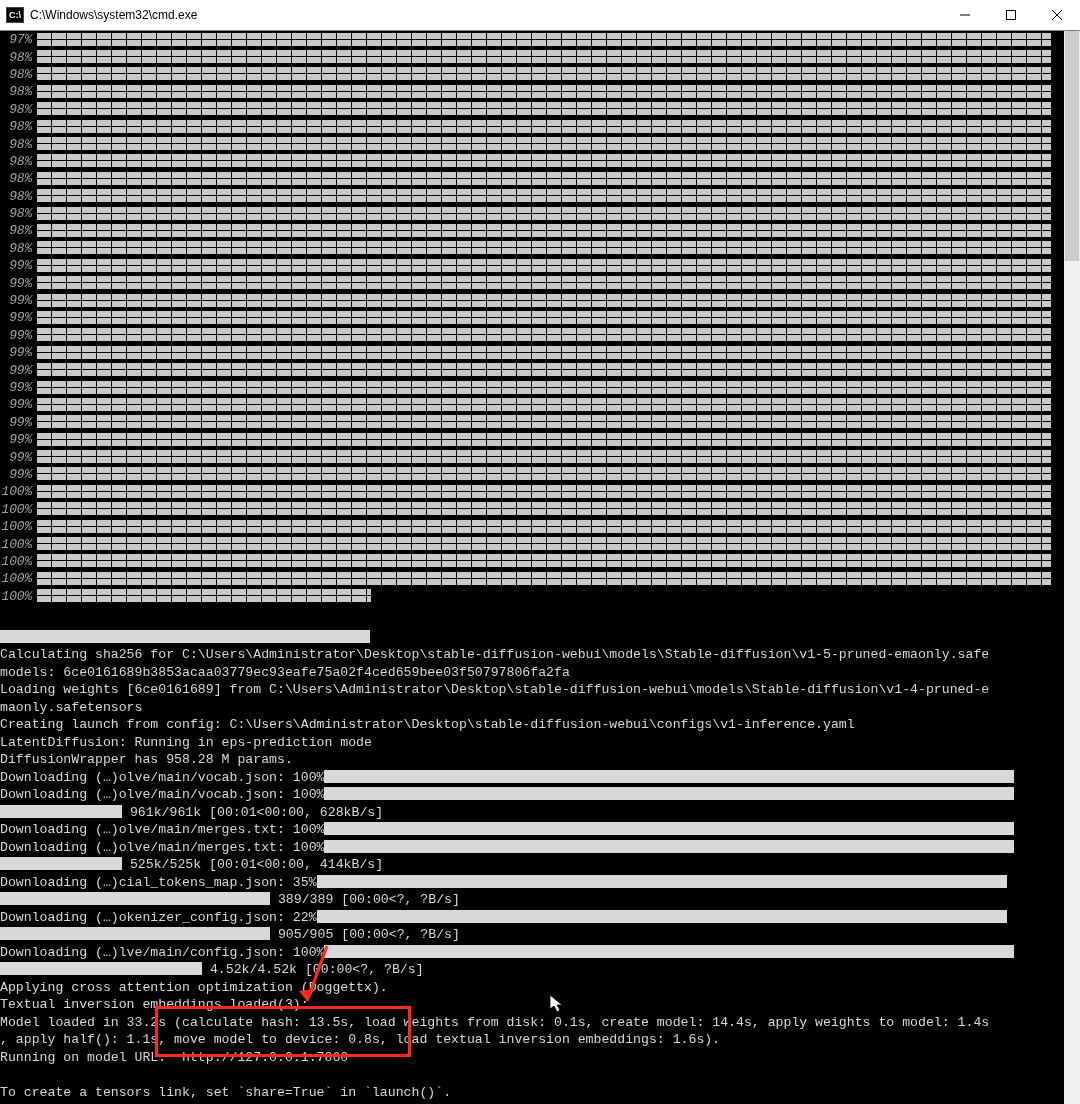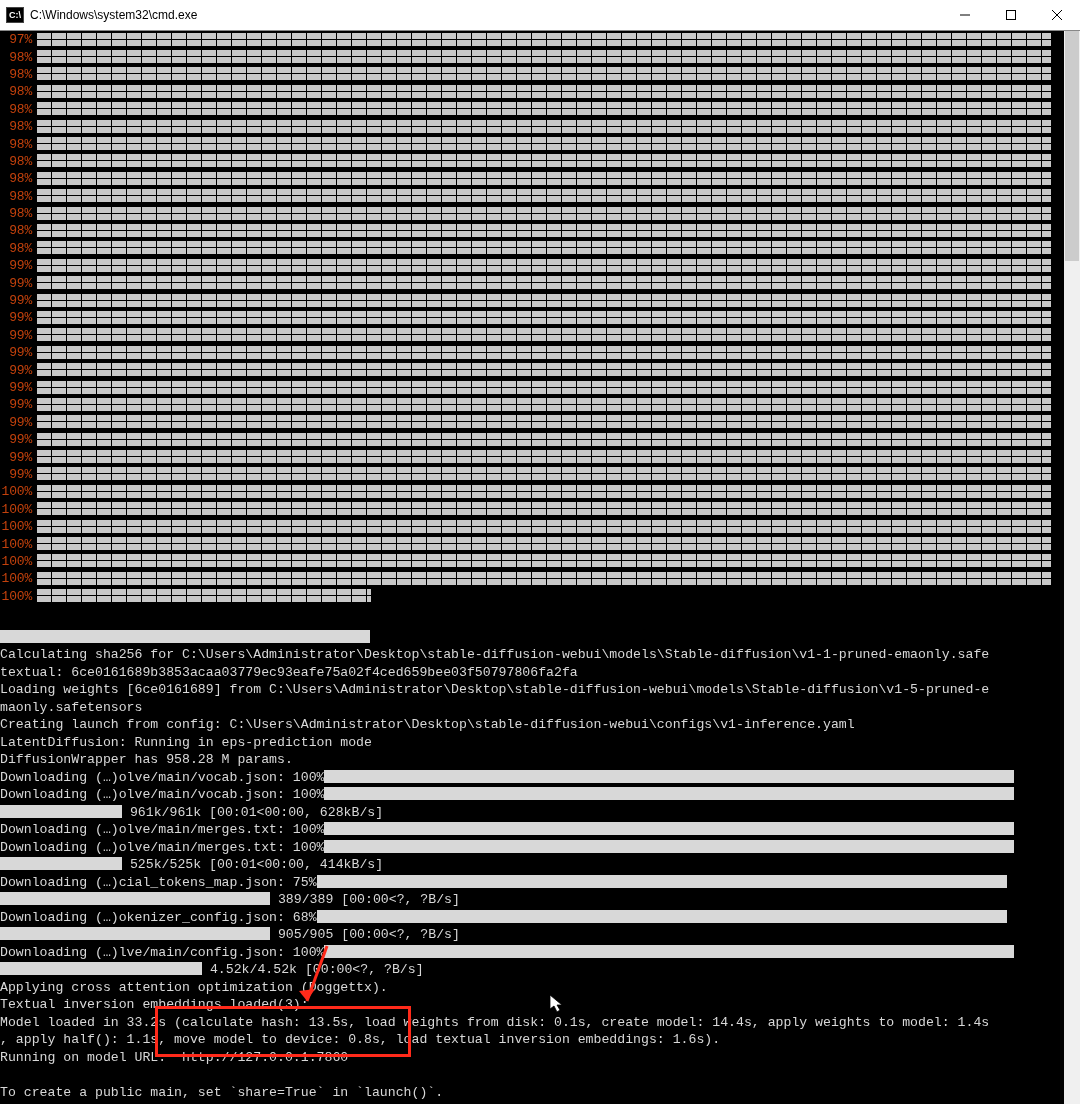--- a/index.html
+++ b/index.html
@@ -11,21 +11,21 @@
   .win-btn{width:46px;height:30px;display:flex;align-items:center;justify-content:center;color:#000;}
   .win-btn svg{stroke:#000;stroke-width:1;fill:none;}
   
   .term{position:relative;width:1080px;height:1074px;background:#000;}
   .term-inner{position:absolute;left:0;top:0;right:16px;bottom:0;}
   .scrollbar{position:absolute;right:0;top:0;width:16px;height:100%;background:#f0f0f0;}
   .scroll-thumb{position:absolute;right:1px;top:0;width:14px;height:230px;background:#ccc;}
   
   .prog-rows{position:absolute;left:0;top:0;}
   .prow{height:17.4px;display:flex;align-items:center;}
-  .pct{width:32px;color:#c2410c;text-align:right;padding-right:0;letter-spacing:-0.2px;}
+  .pct{width:32px;color:#a3a3a3;text-align:right;padding-right:0;letter-spacing:-0.2px;font-style:italic;}
   .bar{margin-left:4px;height:14px;background:repeating-linear-gradient(90deg,#ccc 0 14px,#000 14px 15px),repeating-linear-gradient(0deg,#ccc 0 6px,#000 6px 7px);background-blend-mode:multiply;}
   .bar{background:#c8c8c8;background-image:
       repeating-linear-gradient(90deg,#000 0 1px,transparent 1px 15px),
       repeating-linear-gradient(0deg,#000 0 1px,transparent 1px 7px);
       }
   
   .clines{position:absolute;left:0;top:580px;right:0;line-height:17.5px;color:#d8d8d8;white-space:pre;font-size:13.2px;}
   .pbar{display:inline-block;height:13px;vertical-align:-2px;background:#d8d8d8;}
   .highlight{position:absolute;border:3px solid #ff2a1a;pointer-events:none;}
   .arrow{position:absolute;pointer-events:none;}
@@ -192,46 +192,46 @@
           <span class="bar" style="width: 1015px;"></span>
         </div>
         <div class="prow">
           <span class="pct">100%</span>
           <span class="bar" style="width: 335px;"></span>
         </div>
       </div>
 
     <div class="clines">
 <span class="pbar" style="width:370px"></span><span></span>
-<span>Calculating sha256 for C:\Users\Administrator\Desktop\stable-diffusion-webui\models\Stable-diffusion\v1-1-pruned-emaonly.safe</span>
-<span>textual: 6ce0161689b3853acaa03779ec93eafe75a02f4ced659bee03f50797806fa2fa</span>
-<span>Loading weights [6ce0161689] from C:\Users\Administrator\Desktop\stable-diffusion-webui\models\Stable-diffusion\v1-5-pruned-e</span>
+<span>Calculating sha256 for C:\Users\Administrator\Desktop\stable-diffusion-webui\models\Stable-diffusion\v1-5-pruned-emaonly.safe</span>
+<span>models: 6ce0161689b3853acaa03779ec93eafe75a02f4ced659bee03f50797806fa2fa</span>
+<span>Loading weights [6ce0161689] from C:\Users\Administrator\Desktop\stable-diffusion-webui\models\Stable-diffusion\v1-4-pruned-e</span>
 <span>maonly.safetensors</span>
 <span>Creating launch from config: C:\Users\Administrator\Desktop\stable-diffusion-webui\configs\v1-inference.yaml</span>
 <span>LatentDiffusion: Running in eps-prediction mode</span>
 <span>DiffusionWrapper has 958.28 M params.</span>
 <span>Downloading (…)olve/main/vocab.json: 100%</span><span class="pbar" style="width:690px"></span>
 <span>Downloading (…)olve/main/vocab.json: 100%</span><span class="pbar" style="width:690px"></span>
 <span class="pbar" style="width:122px"></span> <span>961k/961k [00:01&lt;00:00, 628kB/s]</span>
 <span>Downloading (…)olve/main/merges.txt: 100%</span><span class="pbar" style="width:690px"></span>
 <span>Downloading (…)olve/main/merges.txt: 100%</span><span class="pbar" style="width:690px"></span>
 <span class="pbar" style="width:122px"></span> <span>525k/525k [00:01&lt;00:00, 414kB/s]</span>
-<span>Downloading (…)cial_tokens_map.json: 75%</span><span class="pbar" style="width:690px"></span>
+<span>Downloading (…)cial_tokens_map.json: 35%</span><span class="pbar" style="width:690px"></span>
 <span class="pbar" style="width:270px"></span> <span>389/389 [00:00&lt;?, ?B/s]</span>
-<span>Downloading (…)okenizer_config.json: 68%</span><span class="pbar" style="width:690px"></span>
+<span>Downloading (…)okenizer_config.json: 22%</span><span class="pbar" style="width:690px"></span>
 <span class="pbar" style="width:270px"></span> <span>905/905 [00:00&lt;?, ?B/s]</span>
 <span>Downloading (…)lve/main/config.json: 100%</span><span class="pbar" style="width:690px"></span>
 <span class="pbar" style="width:202px"></span> <span>4.52k/4.52k [00:00&lt;?, ?B/s]</span>
 <span>Applying cross attention optimization (Doggettx).</span>
 <span>Textual inversion embeddings loaded(3):</span>
 <span>Model loaded in 33.2s (calculate hash: 13.5s, load weights from disk: 0.1s, create model: 14.4s, apply weights to model: 1.4s</span>
 <span>, apply half(): 1.1s, move model to device: 0.8s, load textual inversion embeddings: 1.6s).</span>
 <span>Running on model URL:  http://127.0.0.1:7860</span>
 <span></span>
-<span>To create a public main, set `share=True` in `launch()`.</span>
+<span>To create a tensors link, set `share=True` in `launch()`.</span>
     </div>
 
     <div class="highlight" style="left:155px;top:975px;width:250px;height:45px"></div>
 
     <svg class="arrow" style="left:285px;top:910px" width="60" height="80">
       <line x1="42" y1="5" x2="22" y2="60" stroke="#ff2a1a" stroke-width="3"></line>
       <polygon points="22,60 30,48 14,50" fill="#ff2a1a"></polygon>
     </svg>
 
     <div class="cursor-icon" style="left:549px;top:963px">

